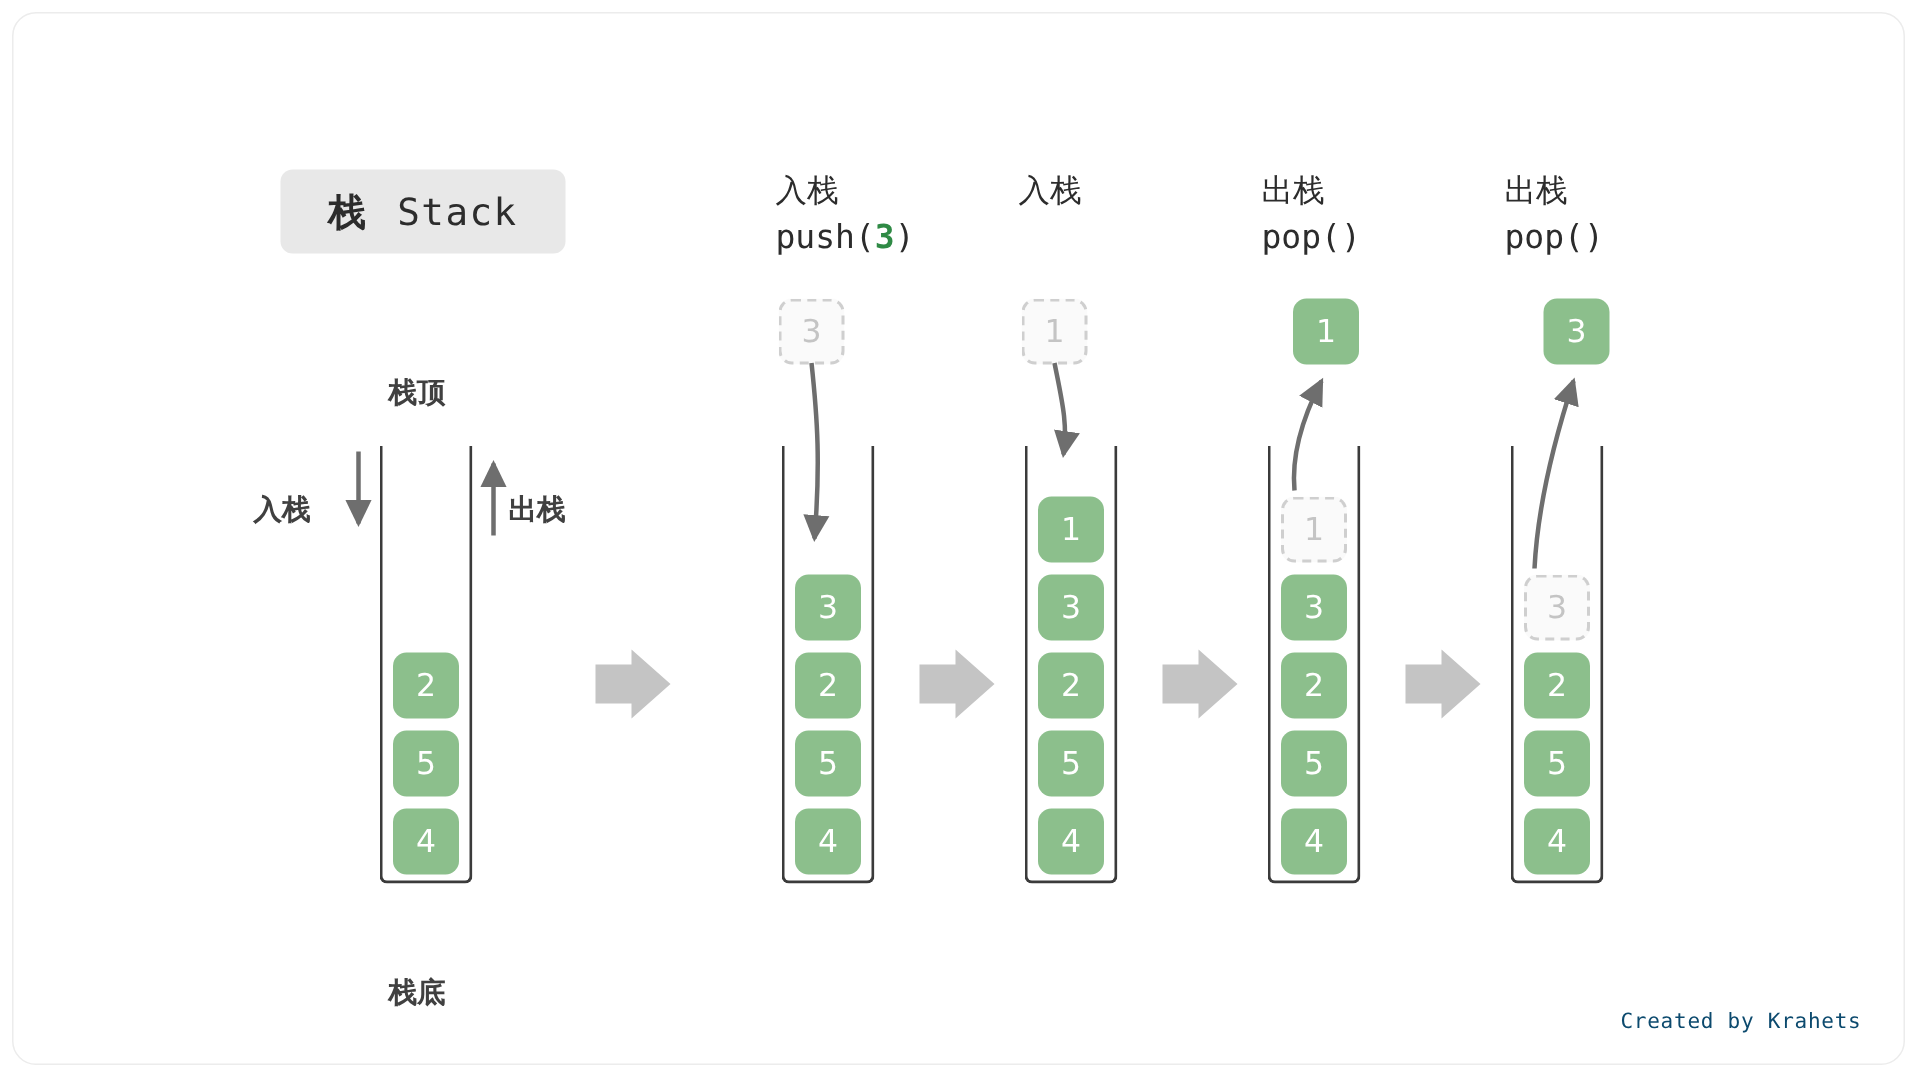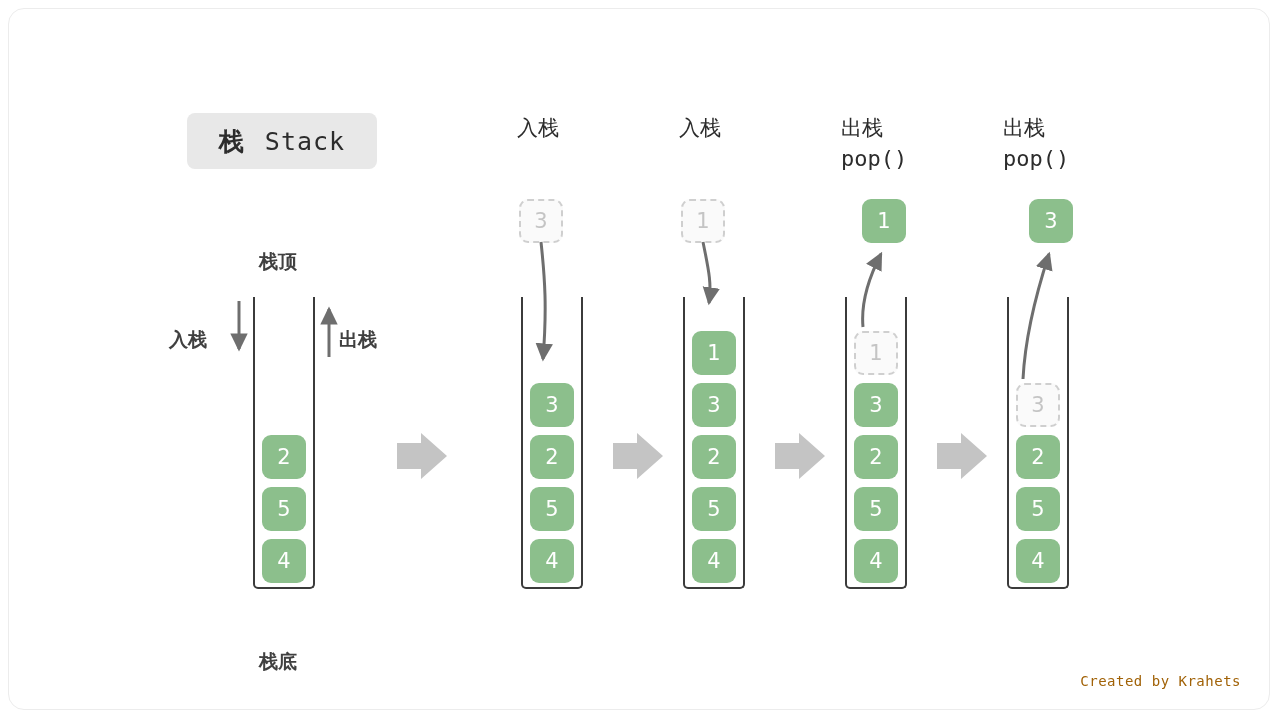--- a/index.html
+++ b/index.html
@@ -166,21 +166,21 @@
     pointer-events: none;
   }
 
   
   #footer {
     position: absolute;
     right: 30px;
     bottom: 22px;
     font-family: "DejaVu Sans Mono", monospace;
     font-size: 14px;
-    color: #a16207;
+    color: #0c4a6e;
     letter-spacing: 0.5px;
   }
 </style>
 </head>
 <body>
 
 <div id="card">
   <div class="canvas">
 
     <div id="title-chip">
@@ -189,20 +189,21 @@
     </div>
 
     <div class="cn-label" style="left:250px; top:240px;">栈顶</div>
     <div class="cn-label" style="left:250px; top:640px;">栈底</div>
 
     <div class="cn-label" style="left:160px; top:318px;">入栈</div>
     <div class="cn-label" style="left:330px; top:318px;">出栈</div>
 
     <div class="col-head" style="left:508px; top:104px;">
       <span class="cn">入栈</span>
+      <span class="code"><span>push(</span><span class="arg">3</span><span>)</span></span>
     </div>
 
     <div class="col-head" style="left:670px; top:104px;">
       <span class="cn">入栈</span>
     </div>
 
     <div class="col-head" style="left:832px; top:104px;">
       <span class="cn">出栈</span>
       <span class="code"><span>pop(</span><span class="arg"></span><span>)</span></span>
     </div>

